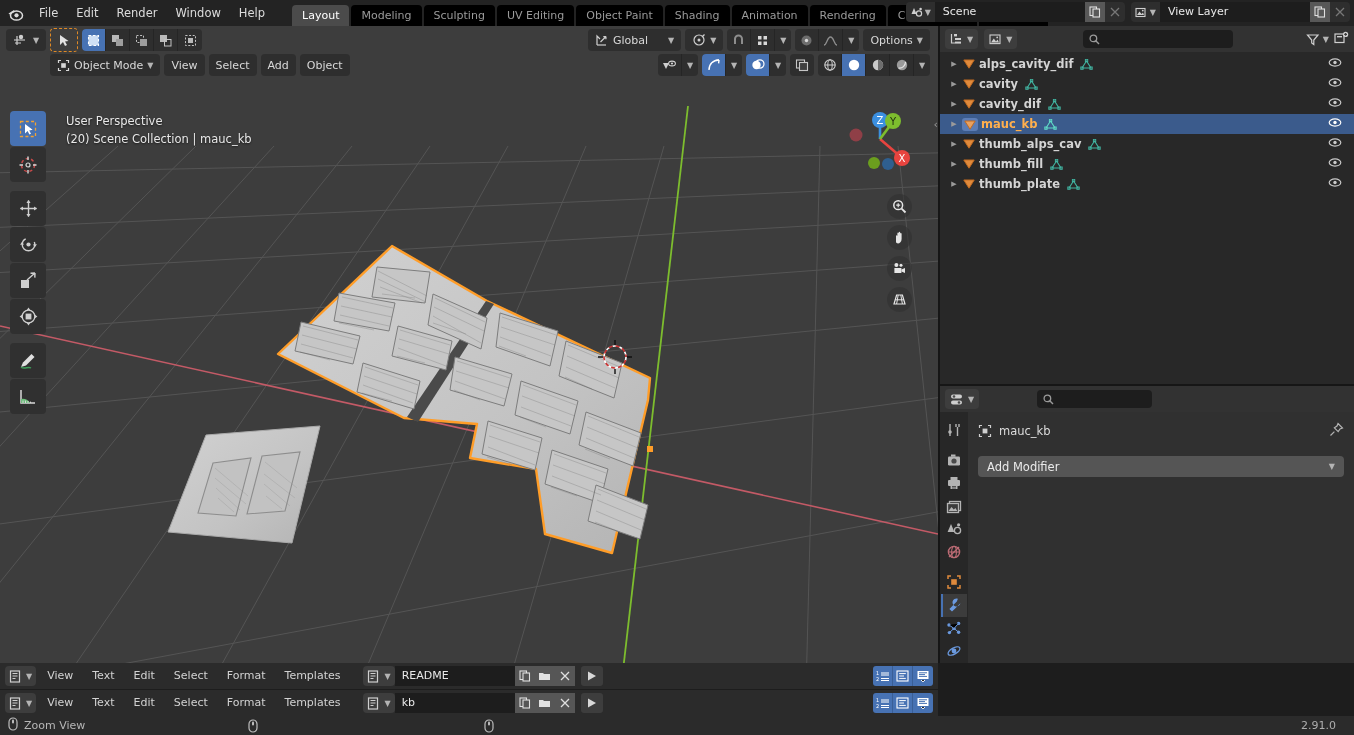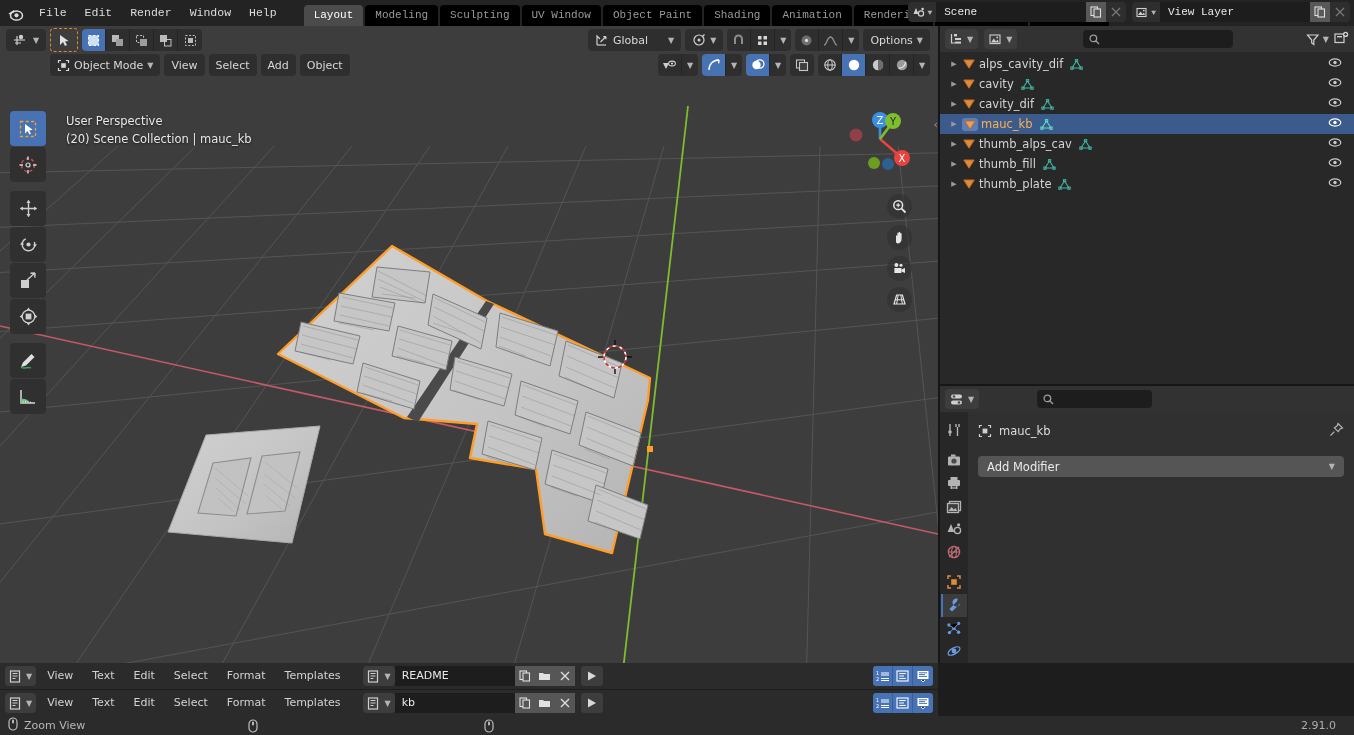--- a/index.html
+++ b/index.html
@@ -9,21 +9,21 @@
     font-size: 11px;
     background:#1d1d1d;
     color:#e3e3e3;
     -webkit-font-smoothing: antialiased;
   }
   .app { position:relative; width:1354px; height:735px; }
 
   
   .topbar {
     position:absolute; left:0; top:0; width:1354px; height:26px;
-    background:#232323; display:flex; align-items:center;font-family:Liberation Mono, monospace;
+    background:#232323; display:flex; align-items:center;
   }
   .blender-logo { width:30px; height:26px; display:flex; align-items:center; justify-content:center; }
   .menu-item {
     padding:0 9px; height:22px; line-height:22px; color:#dcdcdc; font-size:11.5px;
     border-radius:3px; cursor:default; white-space:nowrap;
   }
   .ws-tabs { display:flex; align-items:flex-end; height:26px; margin-left:18px; }
   .ws-tab {
     padding:0 10px; height:21px; line-height:21px; font-size:11px; color:#9a9a9a;
     background:#000000; margin-right:2px; border-radius:4px 4px 0 0; white-space:nowrap;
@@ -94,21 +94,21 @@
   .out-search {
     background:#1d1d1d; height:18px; border-radius:4px; flex:0 0 150px; margin-left:60px;
     display:flex; align-items:center; padding:0 6px; gap:5px; color:#7d7d7d; font-size:11px;
   }
   .out-hdr-right { margin-left:auto; display:flex; align-items:center; gap:5px; }
   .out-tree { padding-top:2px; }
   .out-row { height:20px; display:flex; align-items:center; padding-left:6px; position:relative; font-size:11.5px; color:#d4d4d4; }
   .out-row.selected { background:#3b5b8c; }
   .out-row.selected .out-label { color:#ffaf4d; }
   .out-disc { width:16px; text-align:center; color:#9a9a9a; font-size:7px; }
-  .out-label { margin-left:3px; }
+  .out-label { margin-left:3px;font-weight:bold; }
   .out-eye { position:absolute; right:12px; color:#c9c9c9; }
   .out-collection-row { height:20px; display:flex; align-items:center; padding-left:8px; font-size:11.5px; color:#d8d8d8; }
 
   
   .props { position:absolute; left:940px; top:386px; width:414px; height:277px; background:#303030; }
   .props-header { height:26px; background:#323232; display:flex; align-items:center; padding:0 5px; gap:8px; }
   .props-search {
     background:#1d1d1d; height:18px; border-radius:4px; width:115px; margin-left:50px;
     display:flex; align-items:center; padding:0 6px; gap:5px; color:#7d7d7d; font-size:11px;
   }
@@ -165,21 +165,21 @@
     <div class="menu-item">File</div>
     <div class="menu-item">Edit</div>
     <div class="menu-item">Render</div>
     <div class="menu-item">Window</div>
     <div class="menu-item">Help</div>
 
     <div class="ws-tabs">
       <div class="ws-tab active">Layout</div>
       <div class="ws-tab">Modeling</div>
       <div class="ws-tab">Sculpting</div>
-      <div class="ws-tab">UV Window</div>
+      <div class="ws-tab">UV Editing</div>
       <div class="ws-tab">Object Paint</div>
       <div class="ws-tab">Shading</div>
       <div class="ws-tab">Animation</div>
       <div class="ws-tab">Rendering</div>
       <div class="ws-tab">Compositing</div>
       <div class="ws-tab">Scripting</div>
     </div>
 
     <div class="topbar-right">
       <div class="fieldgroup">

